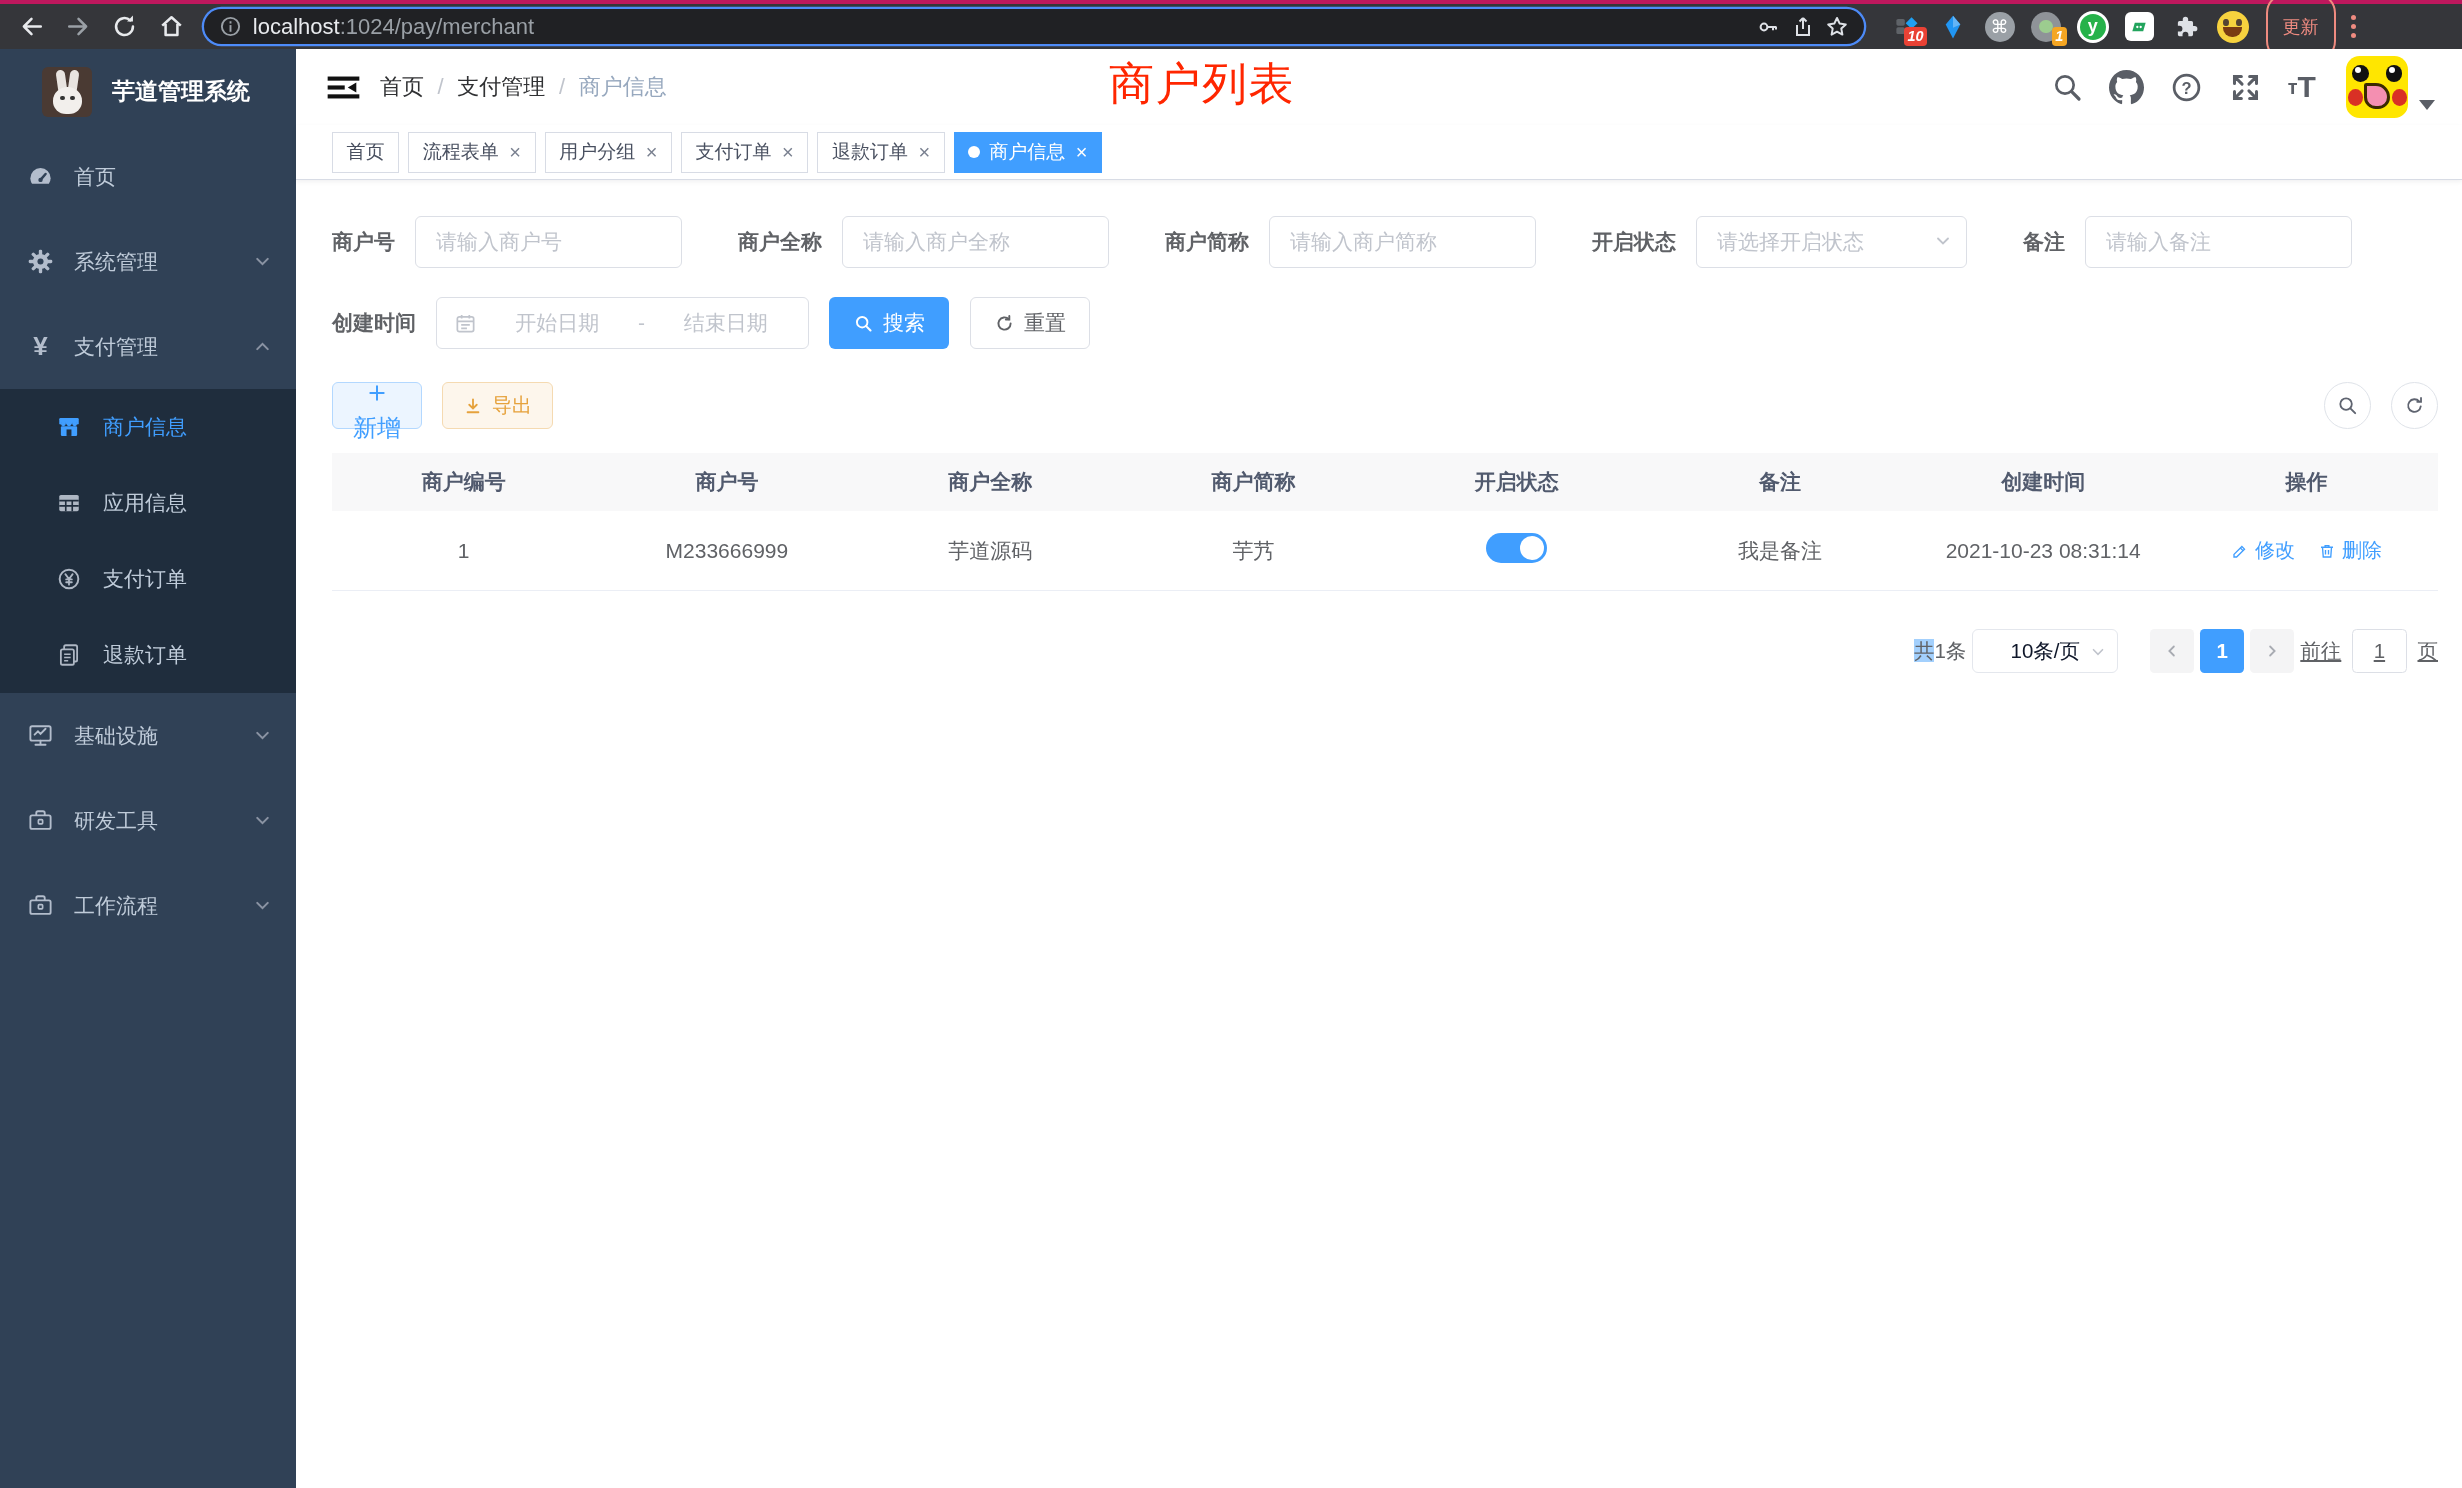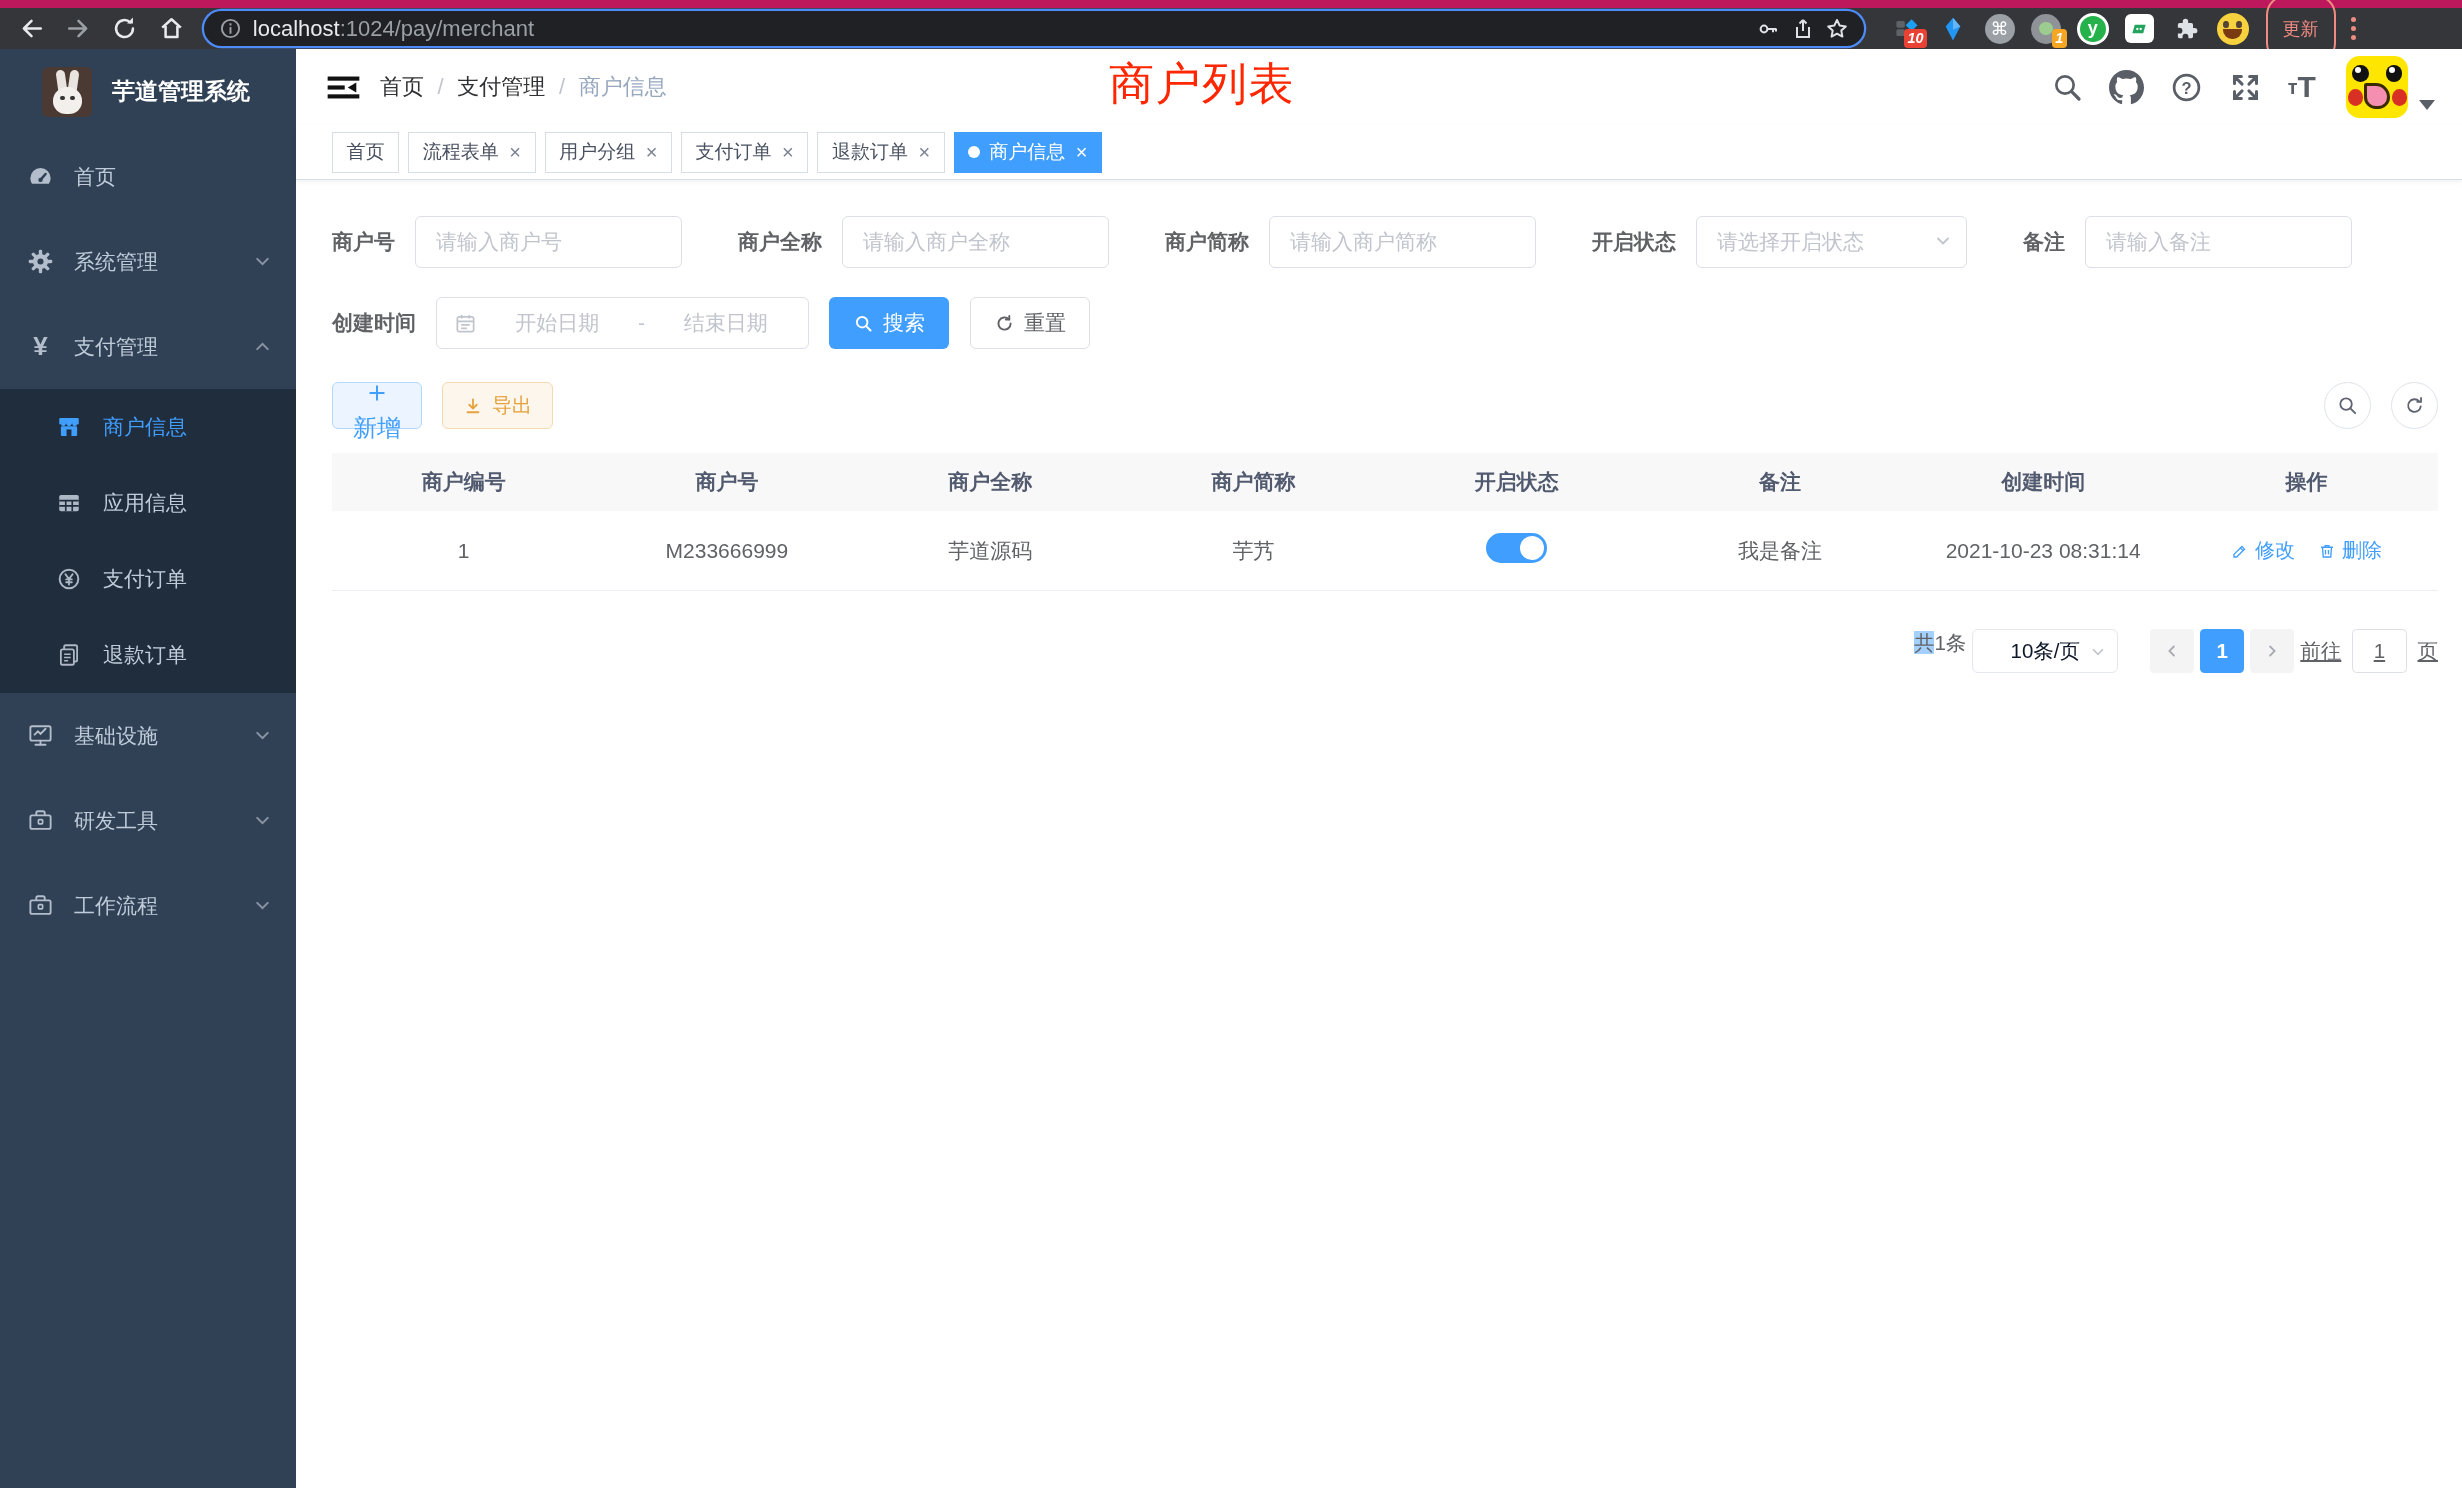--- a/index.html
+++ b/index.html
@@ -1,21 +1,21 @@
 <!DOCTYPE html>
 <html style="font-size:12px"><head>
 <meta charset="utf-8">
 <style>
   * { margin:0; padding:0; box-sizing:border-box; }
   html,body { width:2462px; height:1489px; overflow:hidden; }
   body { font-family:"Liberation Sans","DejaVu Sans",sans-serif; font-size:21px; background:#fff; }
   .ico { display:inline-flex; align-items:center; justify-content:center; flex:none; }
 
   
-  .chrome { height:49px; background:#35363a; border-top:8px solid #be185d; display:flex; align-items:center; padding:0 10.6px; gap:4.5px; }
+  .chrome { height:49px; background:#35363a; border-top:4px solid #be185d; display:flex; align-items:center; padding:0 10.6px; gap:4.5px; }
   .chrome-btn { width:42px; height:39px; display:flex; align-items:center; justify-content:center; border-radius:50%; }
   .omnibox { flex:1; max-width:1660px; height:35px; margin:0 7.6px; background:#202124; border-radius:18px; box-shadow:0 0 0 2.3px #4d8bf8; display:flex; align-items:center; padding:0 15px; gap:10.6px; }
   .omni-url { font-size:22px; white-space:nowrap; }
   .omni-url .host { color:#e8eaed; } .omni-url .rest { color:#9aa0a6; }
   .omni-spacer { flex:1; }
   .ext-strip { display:flex; align-items:center; gap:13.6px; margin-left:13.6px; }
   .ext { position:relative; width:33px; height:33px; display:flex; align-items:center; justify-content:center; }
   .badge { position:absolute; bottom:-3px; right:-4.5px; color:#fff; font-size:14.4px; line-height:1; padding:2.3px 3.8px; border-radius:3.8px; font-weight:700; }
   .badge.red { background:#e94235; } .badge.orange { background:#f5a623; }
   .circle-ext { width:30px; height:30px; border-radius:50%; background:#9aa0a6; display:flex; align-items:center; justify-content:center; color:#fff; font-size:18px; }
@@ -103,21 +103,21 @@
   .table { margin-top:24px; width:100%; font-size:21px; }
   .tr { display:grid; grid-template-columns:repeat(8,1fr); align-items:center; text-align:center; }
   .thead { background:#f8f8f9; color:#515a6e; font-weight:700; height:58px; }
   .tbody-row { height:80px; color:#606266; border-bottom:1.5px solid #ebeef5; background:#fff; }
   .toggle { width:61px; height:30px; border-radius:15px; background:#409eff; position:relative; display:inline-block; cursor:pointer; }
   .toggle .knob { position:absolute; right:3px; top:3px; width:24px; height:24px; border-radius:50%; background:#fff; }
   .ops { display:flex; justify-content:center; gap:23px; }
   .op-link { color:#409eff; display:inline-flex; align-items:center; gap:6px; font-size:20px; cursor:pointer; }
 
   
-  .pagination { margin-top:38px; display:flex; justify-content:flex-end; align-items:flex-start; gap:6px; font-size:20.5px; color:#606266; }
+  .pagination { margin-top:38px; display:flex; justify-content:flex-end; align-items:center; gap:6px; font-size:20.5px; color:#606266; }
   .total .hl { background:#a3d0fd; }
   .psize { position:relative; width:146px; height:44px; border:1.5px solid #e4e7ed; border-radius:6px; display:flex; align-items:center; justify-content:center; color:#0f172a; background:#fff; cursor:pointer; }
   .psize .sel-arrow { top:12px; right:10.6px; }
   .pg-btn { width:44px; height:44px; border-radius:4.5px; background:#f4f4f5; display:flex; align-items:center; justify-content:center; cursor:pointer; }
   .pg-num { width:44px; height:44px; border-radius:4.5px; background:#409eff; color:#fff; display:flex; align-items:center; justify-content:center; font-weight:700; cursor:pointer; }
   .goto { display:flex; align-items:center; gap:10.6px; margin-left:0;text-decoration:underline; }
   .goto input { width:55px; height:44px; border:1.5px solid #dcdfe6; border-radius:4.5px; text-align:center; font-size:20.5px; color:#606266; outline:none; }
 </style>
 </head>
 <body>

